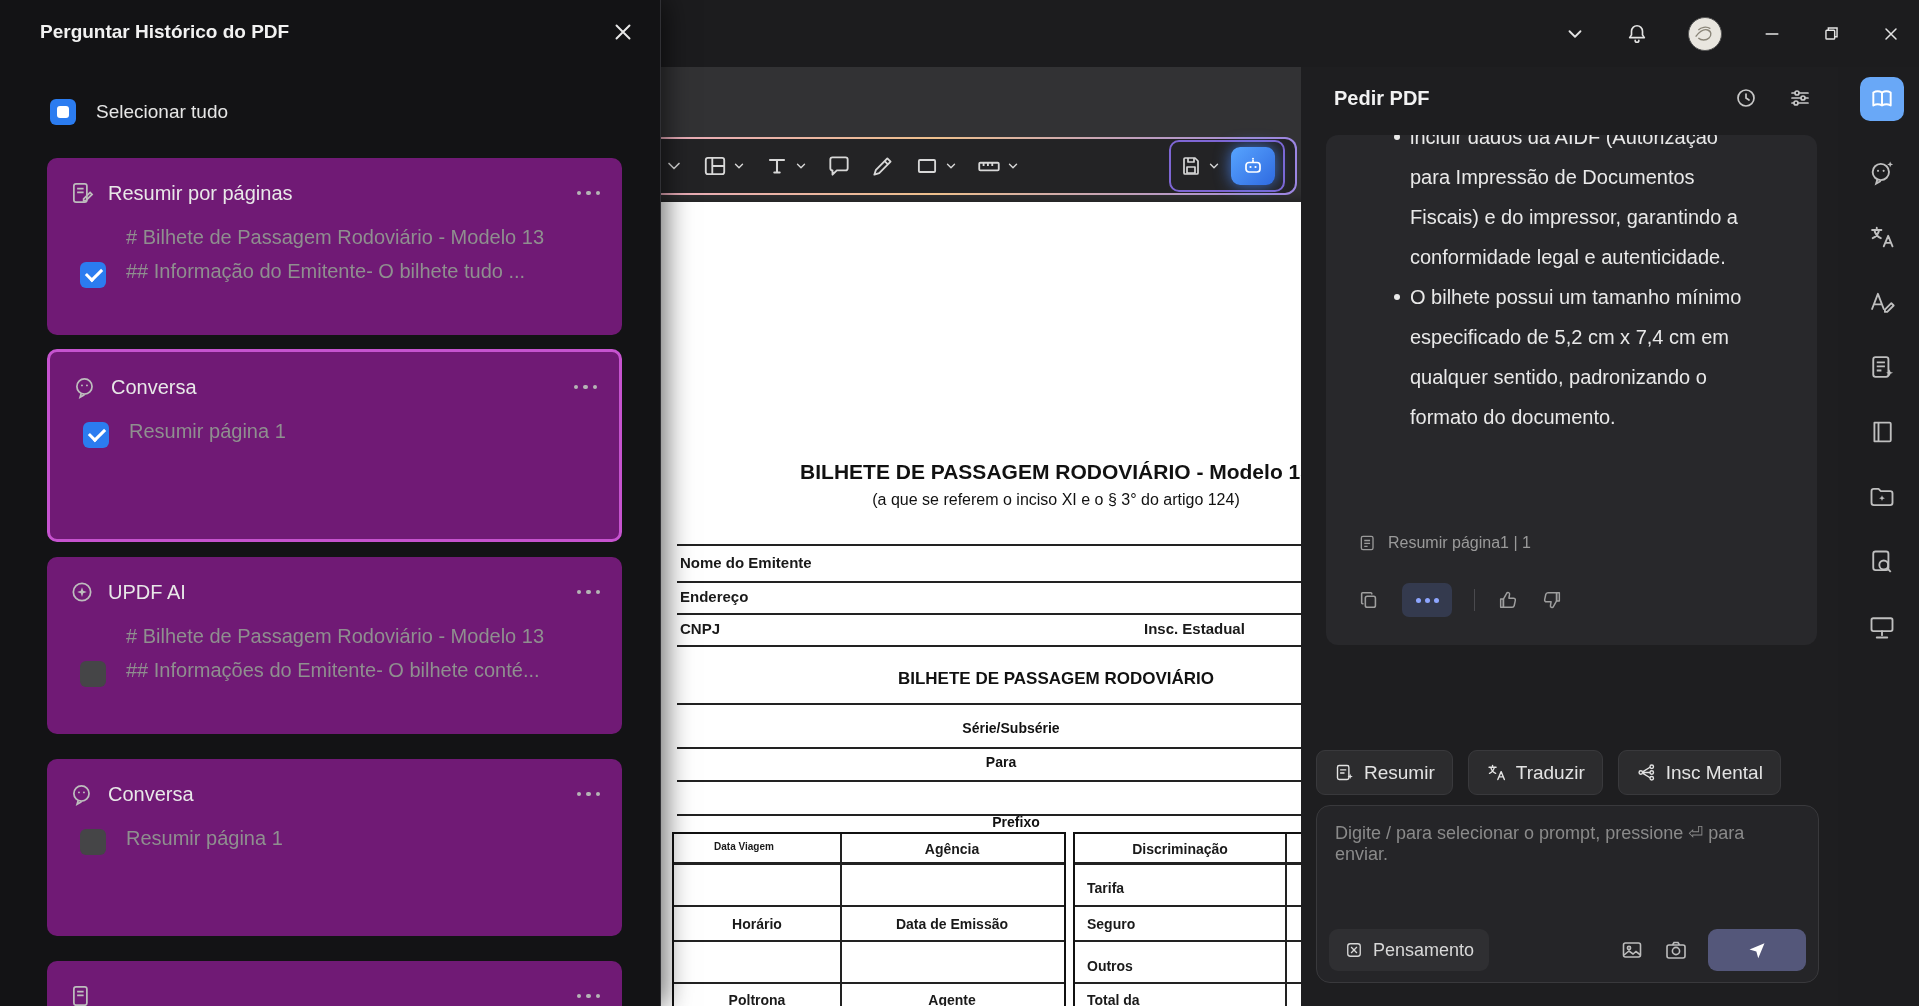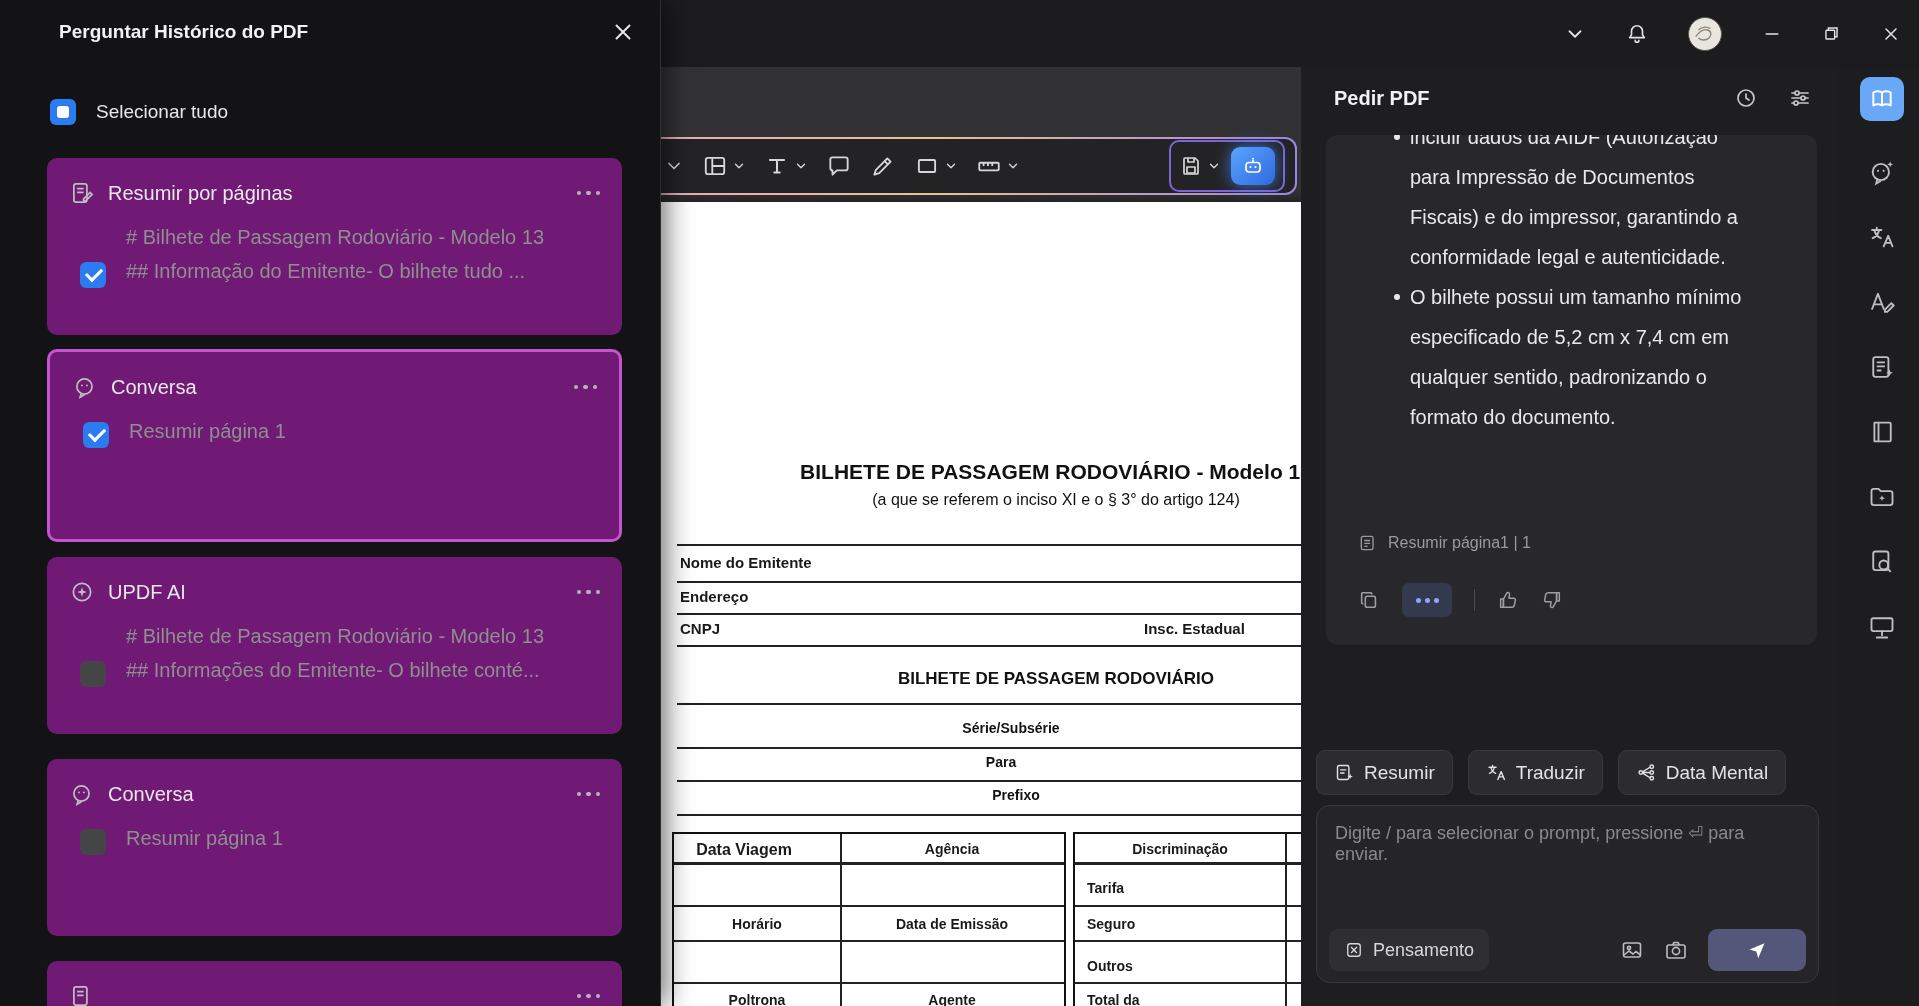--- a/index.html
+++ b/index.html
@@ -67,21 +67,21 @@
 
   
   #right-sidebar { position:absolute; left:1845px; top:67px; width:74px; height:939px; background:#1d1d1f; z-index:4;
                    display:flex; flex-direction:column; align-items:center; gap:37px; padding-top:10px; color:#bfbfbf; }
   .rs-active { width:44px; height:44px; border-radius:10px; background:#69a8f7; color:#fff;
                display:flex; align-items:center; justify-content:center; cursor:pointer; }
   .rs-icon { cursor:pointer; }
 
   
   #history-panel { position:absolute; left:0; top:0; width:661px; height:1006px; background:#131315; z-index:9;
-                   box-shadow:4px 0 26px rgba(0,0,0,.6); border-right:1px solid #303034; overflow:hidden;padding-left:19px; }
+                   box-shadow:4px 0 26px rgba(0,0,0,.6); border-right:1px solid #303034; overflow:hidden; }
   .hp-head { display:flex; align-items:center; height:64px; padding:0 24px 0 40px; }
   .hp-title { color:#f2f2f2; font-size:19px; font-weight:700; }
   .hp-close { margin-left:auto; color:#e8e8e8; cursor:pointer; }
   .hp-selectall { position:absolute; left:50px; top:99px; display:flex; align-items:center; gap:20px; color:#e6e6e6; font-size:19px; }
   .cb { width:26px; height:26px; border-radius:6px; background:#454547; flex:none; cursor:pointer; }
   .cb.checked { background:#2b7cf0; }
   .cb.checked::after { content:""; display:block; width:7px; height:13px; border:solid #fff; border-width:0 3px 3px 0;
                        transform:rotate(45deg); margin:3px 0 0 9px; }
   .cb.ind { background:#2b7cf0; }
   .cb.ind::after { content:""; display:block; width:12px; height:12px; background:#fff; border-radius:3px; margin:7px auto; }
@@ -150,26 +150,26 @@
     <div class="plabel" style="left:28px;top:418px;">CNPJ</div>
     <div class="plabel" style="left:492px;top:418px;">Insc. Estadual</div>
     <div class="pline" style="left:25px;width:758px;top:443px;"></div>
 
     <div class="pcenter" style="top:467px;font-size:17px;font-weight:700;">BILHETE DE PASSAGEM RODOVIÁRIO</div>
     <div class="pline" style="left:25px;width:758px;top:501px;"></div>
     <div class="pcenter" style="top:518px;font-size:14px;font-weight:600;margin-left:-45px;">Série/Subsérie</div>
     <div class="pline" style="left:25px;width:758px;top:545px;"></div>
     <div class="pcenter" style="top:552px;font-size:14px;font-weight:600;margin-left:-55px;">Para</div>
     <div class="pline" style="left:25px;width:758px;top:578px;"></div>
-    <div class="pcenter" style="top:585px;font-size:14px;font-weight:600;margin-left:-40px;">Prefixo</div>
+    <div class="pcenter" style="top:612px;font-size:14px;font-weight:600;margin-left:-40px;">Prefixo</div>
     <div class="pline" style="left:25px;width:758px;top:612px;"></div>
 
     <div class="ptable" style="left:20px;top:630px;width:394px;height:260px;">
       <div class="vline" style="left:166px;"></div>
-      <div class="plabel" style="left:0;top:7px;width:140px;text-align:center;font-size:16px;">Data Viagem</div>
+      <div class="plabel" style="left:0;top:7px;width:140px;text-align:center;font-size:10px;">Data Viagem</div>
       <div class="plabel" style="left:166px;top:7px;width:224px;text-align:center;font-size:14px;">Agência</div>
       <div class="pline bold" style="left:0;width:100%;top:28px;"></div>
       <div class="pline" style="left:0;width:100%;top:71px;"></div>
       <div class="plabel" style="left:0;top:82px;width:166px;text-align:center;font-size:14px;">Horário</div>
       <div class="plabel" style="left:166px;top:82px;width:224px;text-align:center;font-size:14px;">Data de Emissão</div>
       <div class="pline" style="left:0;width:100%;top:106px;"></div>
       <div class="pline" style="left:0;width:100%;top:148px;"></div>
       <div class="plabel" style="left:0;top:158px;width:166px;text-align:center;font-size:14px;">Poltrona</div>
       <div class="plabel" style="left:166px;top:158px;width:224px;text-align:center;font-size:14px;">Agente</div>
 
@@ -348,21 +348,21 @@
       <span>Traduzir</span>
     </span>
     <span class="sbtn">
       <svg width="21" height="21" viewBox="0 0 24 24" fill="none" stroke="currentColor" stroke-width="1.6">
           <circle cx="5.5" cy="12" r="2"></circle>
           <circle cx="18" cy="5.5" r="2"></circle>
           <circle cx="18" cy="12" r="2"></circle>
           <circle cx="18" cy="18.5" r="2"></circle>
           <path d="M7.5 12H16M8 11L16 6M8 13l8 5"></path>
         </svg>
-      <span>Data Mental</span>
+      <span>Insc Mental</span>
     </span>
   </div>
 
   <div class="input-box">
     <textarea placeholder="Digite / para selecionar o prompt, pressione ⏎ para enviar." style=""></textarea>
     <div class="ib-row">
       <span class="think-btn">
         <svg width="20" height="20" viewBox="0 0 24 24" fill="none" stroke="currentColor" stroke-width="1.6">
             <rect x="4.5" y="4.5" width="15" height="15" rx="3"></rect>
             <path d="M8.5 8.5l7 7M15.5 8.5l-7 7"></path>

